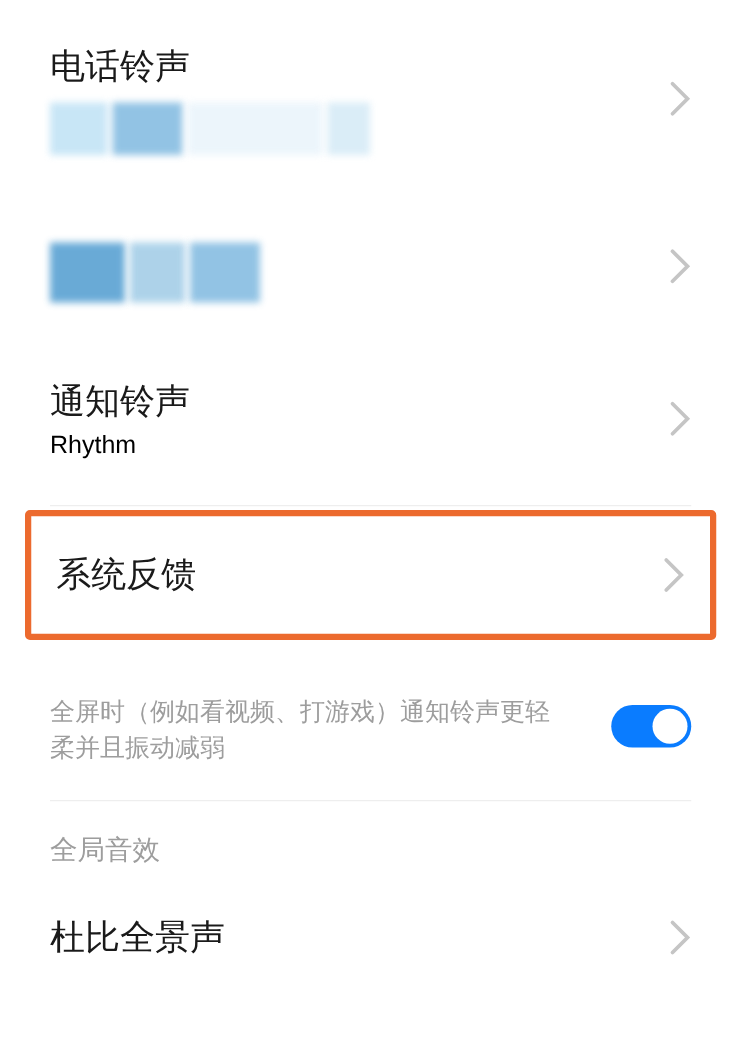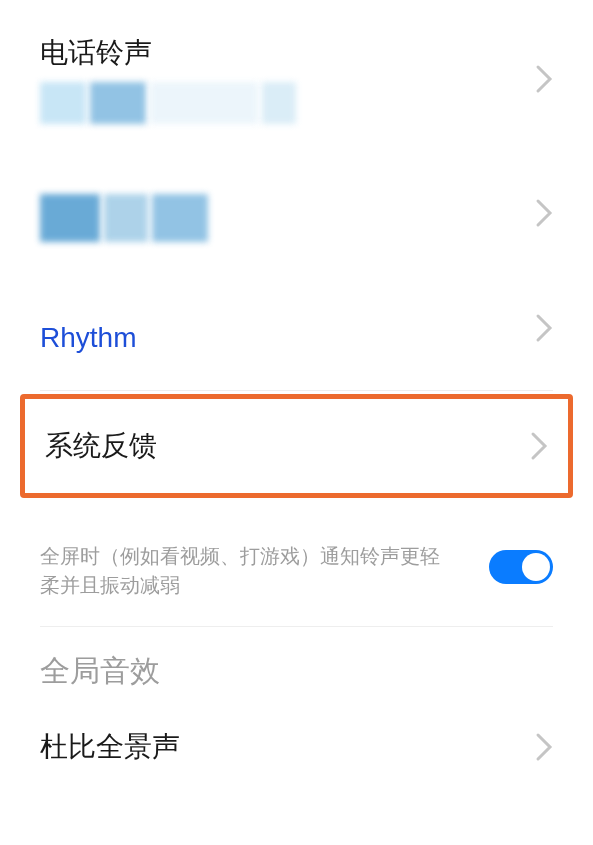--- a/index.html
+++ b/index.html
@@ -14,21 +14,21 @@
     .row {
       display: flex;
       align-items: center;
       padding: 0 40px;
       position: relative;
       gap: 42px;
     }
 
     .row-text  { flex: 1; display: flex; flex-direction: column; }
     .title     { font-size: 28px; color: #1a1a1a; font-weight: 500; }
-    .subtitle  { font-size: 28px; color: #1d4ed8; margin-top: 20px; }
+    .subtitle  { font-size: 20px; color: #000000; margin-top: 5px; }
     .desc      { font-size: 20px; color: #9d9d9d; margin-top: 8px; line-height: 1.45; }
 
     
     .pixelated {
       margin-top: 10px;
       display: flex;
       gap: 4px;
     }
     .pixelated span {
       display: inline-block;
@@ -40,21 +40,21 @@
     .chevron { color: #c5c5c5; flex-shrink: 0; margin-left: 16px; }
 
     .divider {
       height: 1px;
       background: #eeeeee;
       margin: 0 40px;
     }
 
     .section-header {
       padding: 24px 40px 12px;
-      font-size: 30px;
+      font-size: 22px;
       color: #9d9d9d;
     }
 
     
     .highlight-wrap {
       margin: 3px 20px 14px;
       border: 5px solid #ec6a2e;
       border-radius: 4px;
     }
     .highlight-wrap .row { padding: 28px 20px; }
@@ -109,20 +109,21 @@
       <span style="width:56px;height:48px;background:#7fb9e0"></span>
     </div>
   </div>
   <svg class="chevron" width="18" height="30" viewBox="0 0 18 30">
       <path d="M3 3l12 12L3 27" stroke="currentColor" stroke-width="3" fill="none" stroke-linecap="round"></path>
     </svg>
 </div>
 
 <div class="row row3">
   <div class="row-text">
+    <div class="title">通知铃声</div>
     <div class="subtitle">Rhythm</div>
   </div>
   <svg class="chevron" width="18" height="30" viewBox="0 0 18 30">
       <path d="M3 3l12 12L3 27" stroke="currentColor" stroke-width="3" fill="none" stroke-linecap="round"></path>
     </svg>
 </div>
 
 <div class="divider"></div>
 
 <div class="highlight-wrap">

